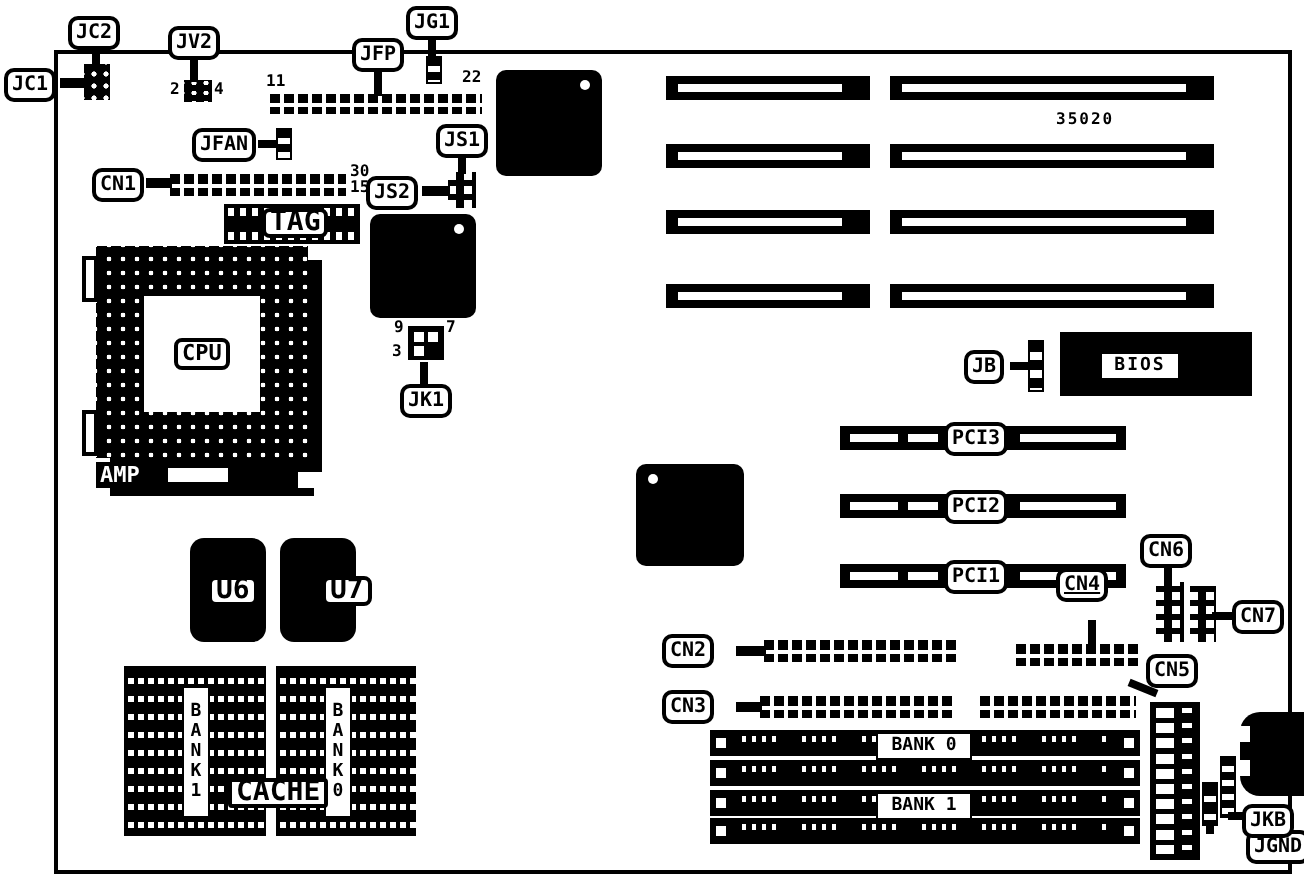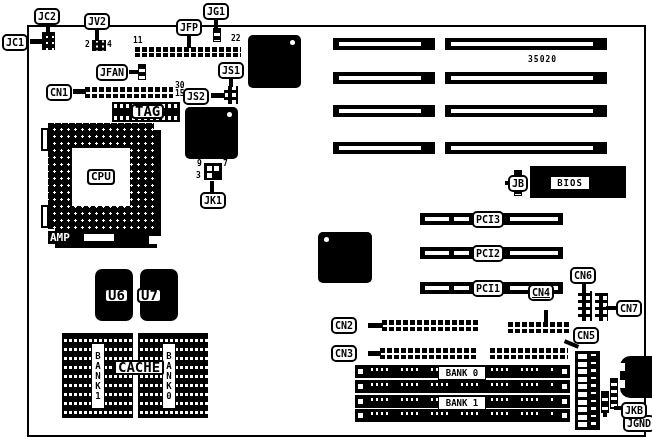--- a/index.html
+++ b/index.html
@@ -118,27 +118,27 @@
 
   <div style="left:55px;top:244px;width:102px;height:4px;background:#000;z-index:1;"></div>
   <div style="left:48px;top:231px;width:101px;height:13px;background:#000;z-index:2;">
     <span style="position:absolute;left:2px;top:0px;color:#fff;font-weight:bold;font-size:11px;line-height:13px;">AMP</span>
     <div style="left:36px;top:3px;width:30px;height:7px;background:#fff;"></div>
   </div>
 
   <div class="qfp" style="left:95px;top:269px;width:38px;height:52px;border-radius:7px;z-index:2;"></div>
   <div class="chipbox" style="left:104px;top:288px;">U6</div>
   <div class="qfp" style="left:140px;top:269px;width:38px;height:52px;border-radius:7px;z-index:2;"></div>
-  <div class="chipbox" style="left:137px;top:288px;">U7</div>
+  <div class="chipbox" style="left:161px;top:288px;">U7</div>
 
   <div class="dipdash" style="left:62px;top:333px;width:71px;height:85px;z-index:2;"></div>
   <div class="dipdash" style="left:138px;top:333px;width:70px;height:85px;z-index:2;"></div>
   <div class="vlab" style="left:91px;top:343px;width:14px;height:66px;">BANK1</div>
   <div class="vlab" style="left:162px;top:343px;width:14px;height:66px;">BANK0</div>
-  <div class="chipbox" style="left:114px;top:360px;border-radius:2px;z-index:4;">CACHE</div>
+  <div class="chipbox" style="left:114px;top:389px;border-radius:2px;z-index:4;">CACHE</div>
 
   <div class="isa" style="left:333px;top:38px;width:102px;height:12px;z-index:2;">
       <div class="in"></div>
     </div>
   <div class="isa" style="left:445px;top:38px;width:162px;height:12px;z-index:2;">
       <div class="in"></div>
     </div>
   <div class="isa" style="left:333px;top:72px;width:102px;height:12px;z-index:2;">
       <div class="in"></div>
     </div>
@@ -157,21 +157,21 @@
   <div class="isa" style="left:445px;top:142px;width:162px;height:12px;z-index:2;">
       <div class="in"></div>
     </div>
   <div class="pin-num" style="left:528px;top:56px;letter-spacing:1px;">35020</div>
 
   <div style="left:530px;top:166px;width:96px;height:32px;background:#000;z-index:2;">
     <div style="left:21px;top:11px;width:38px;height:12px;background:#fff;text-align:center;font-weight:bold;font-size:9px;line-height:12px;letter-spacing:1px;">BIOS</div>
   </div>
   <div style="left:514px;top:170px;width:8px;height:26px;background:repeating-linear-gradient(to bottom,#000 0 5px,#fff 5px 9px);border:1px solid #000;z-index:2;"></div>
   <div class="arm" style="left:505px;top:181px;width:9px;height:4px;"></div>
-  <div class="co" style="left:508px;top:175px;">JB</div>
+  <div class="co" style="left:482px;top:175px;">JB</div>
 
   <div class="pcibar" style="left:420px;top:213px;width:143px;height:12px;z-index:2;">
     <div class="stripe" style="left:5px;width:24px;"></div>
       <div class="stripe" style="left:34px;width:15px;"></div>
       <div class="stripe" style="left:90px;width:48px;"></div>
   </div>
   <div class="co" style="left:472px;top:211px;z-index:4;">PCI3</div>
   <div class="pcibar" style="left:420px;top:247px;width:143px;height:12px;z-index:2;">
     <div class="stripe" style="left:5px;width:24px;"></div>
       <div class="stripe" style="left:34px;width:15px;"></div>

